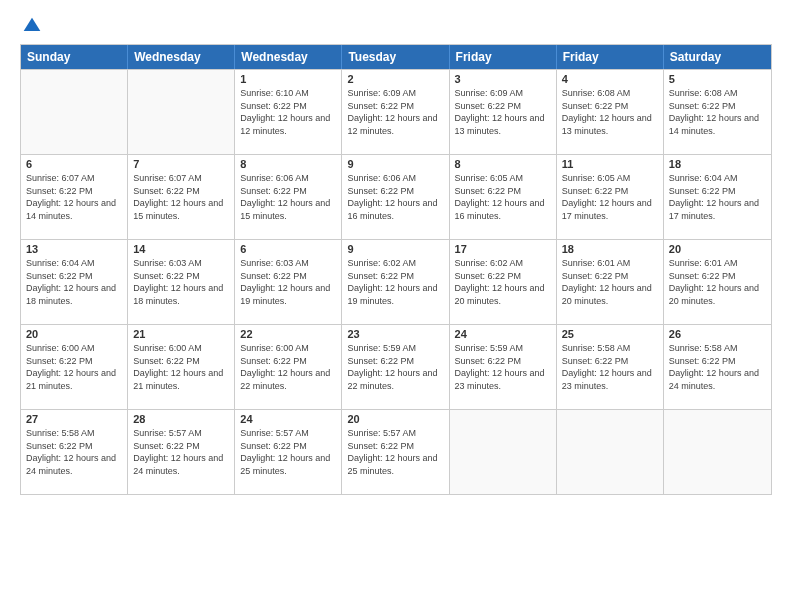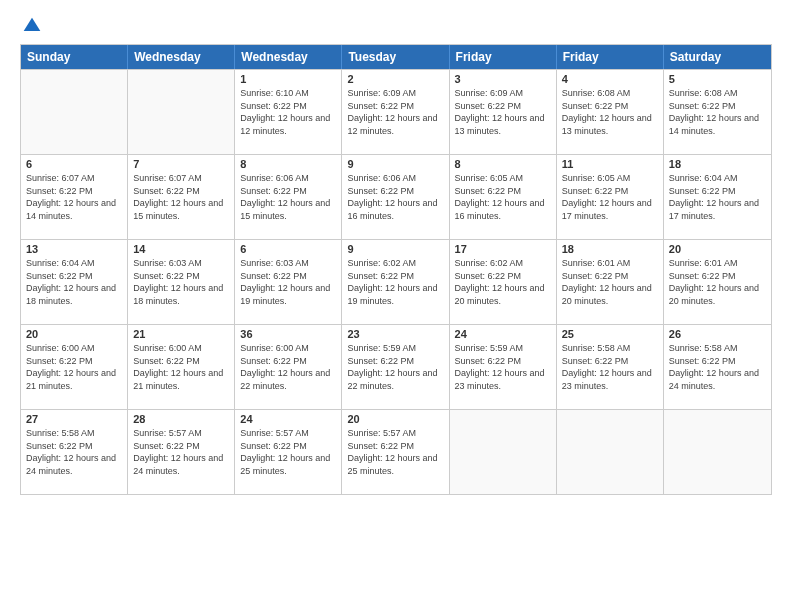--- a/index.html
+++ b/index.html
@@ -279,21 +279,21 @@
 Sunset: 6:22 PM
 Daylight: 12 hours and 21 minutes.</div>
           </div>
           <div class="cal-cell">
             <span class="day-num">21</span>
             <div class="day-info" style="white-space: pre-line;">Sunrise: 6:00 AM
 Sunset: 6:22 PM
 Daylight: 12 hours and 21 minutes.</div>
           </div>
           <div class="cal-cell">
-            <span class="day-num">36</span>
+            <span class="day-num">22</span>
             <div class="day-info" style="white-space: pre-line;">Sunrise: 6:00 AM
 Sunset: 6:22 PM
 Daylight: 12 hours and 22 minutes.</div>
           </div>
           <div class="cal-cell">
             <span class="day-num">23</span>
             <div class="day-info" style="white-space: pre-line;">Sunrise: 5:59 AM
 Sunset: 6:22 PM
 Daylight: 12 hours and 22 minutes.</div>
           </div>

